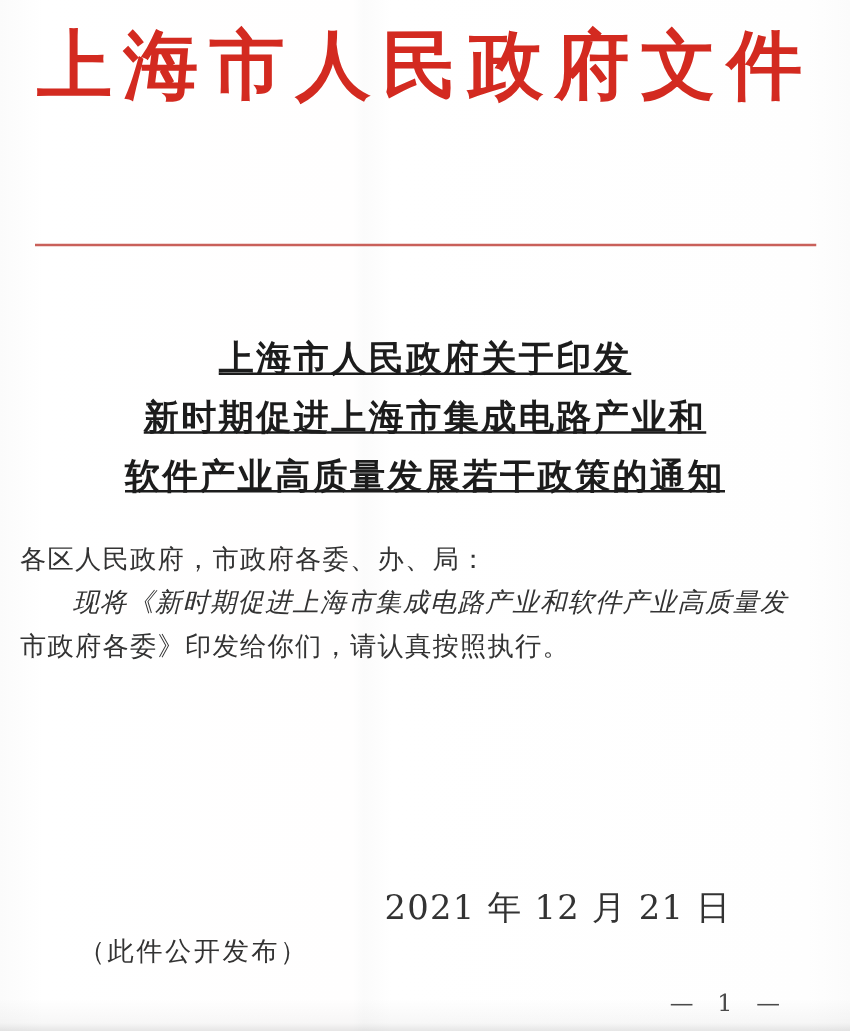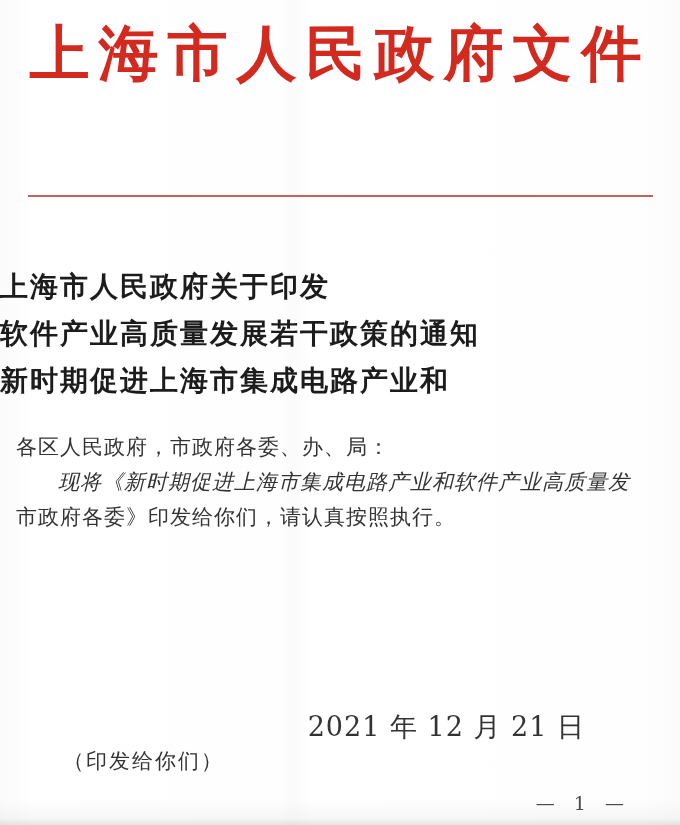--- a/index.html
+++ b/index.html
@@ -42,27 +42,28 @@
   .red-divider {
     position: absolute;
     top: 195px; left: 28px;
     width: 625px; height: 2px;
     background: #c9605a;
   }
 
   .doc-title {
     position: absolute;
     top: 263px; left: 0; right: 0;
-    text-align: left;
+    text-align: center;
     color: #1c1c1c;
     font-size: 28px;
     font-weight: bold;
     line-height: 47px;
     letter-spacing: 2px;
     white-space: nowrap;
+    text-decoration: underline;
   }
 
   .body-text {
     position: absolute;
     top: 430px; left: 16px;
     width: 622px;
     color: #333333;
     font-size: 21px;
     line-height: 35px;
     letter-spacing: 1px;
@@ -102,29 +103,29 @@
 
 <div class="page">
 
   <div class="header-title">上海市人民政府文件</div>
 
 
   <div class="red-divider"></div>
 
   <div class="doc-title">
     <div>上海市人民政府关于印发</div>
+    <div>新时期促进上海市集成电路产业和</div>
     <div>软件产业高质量发展若干政策的通知</div>
-    <div>新时期促进上海市集成电路产业和</div>
   </div>
 
   <div class="body-text">
     <div>各区人民政府，市政府各委、办、局：</div>
     <div class="indent">现将《新时期促进上海市集成电路产业和软件产业高质量发</div>
     <div>市政府各委》印发给你们，请认真按照执行。</div>
   </div>
 
   <div class="date-line">2021 年 12 月 21 日</div>
 
-  <div class="publish-note">（印发给你们）</div>
+  <div class="publish-note">（此件公开发布）</div>
 
   <div class="page-number">— 1 —</div>
 
 </div>
 
 </body></html>

